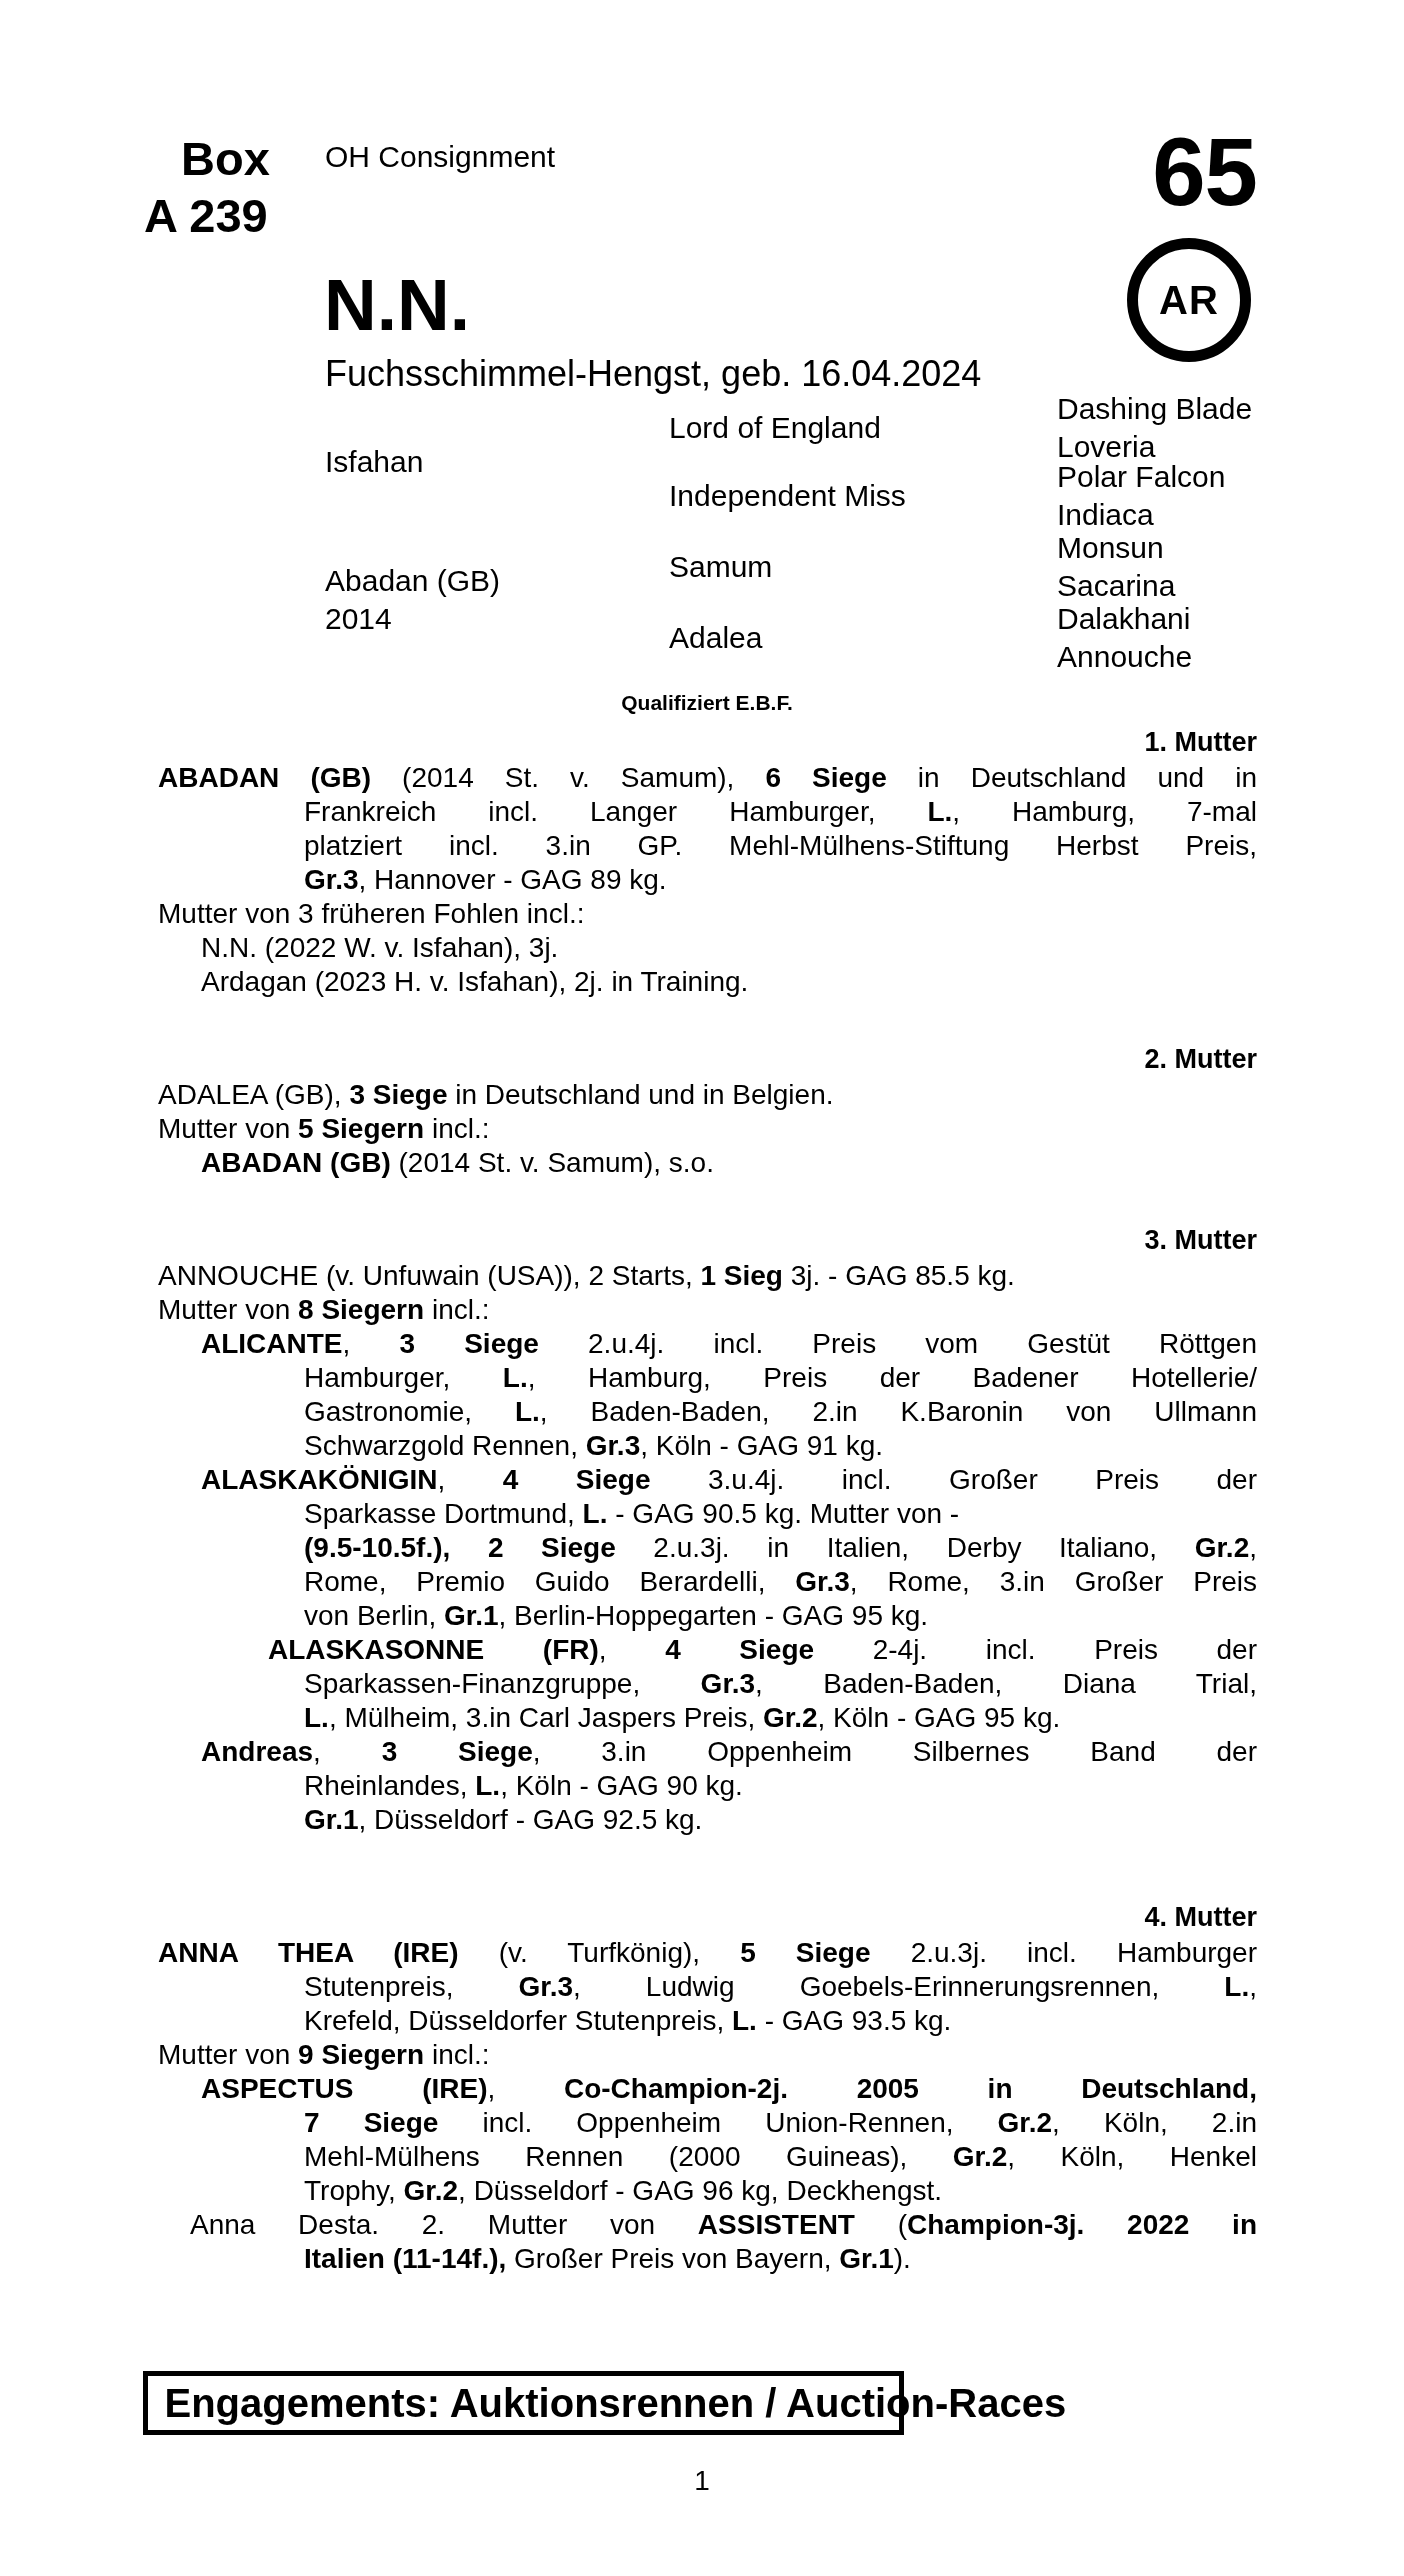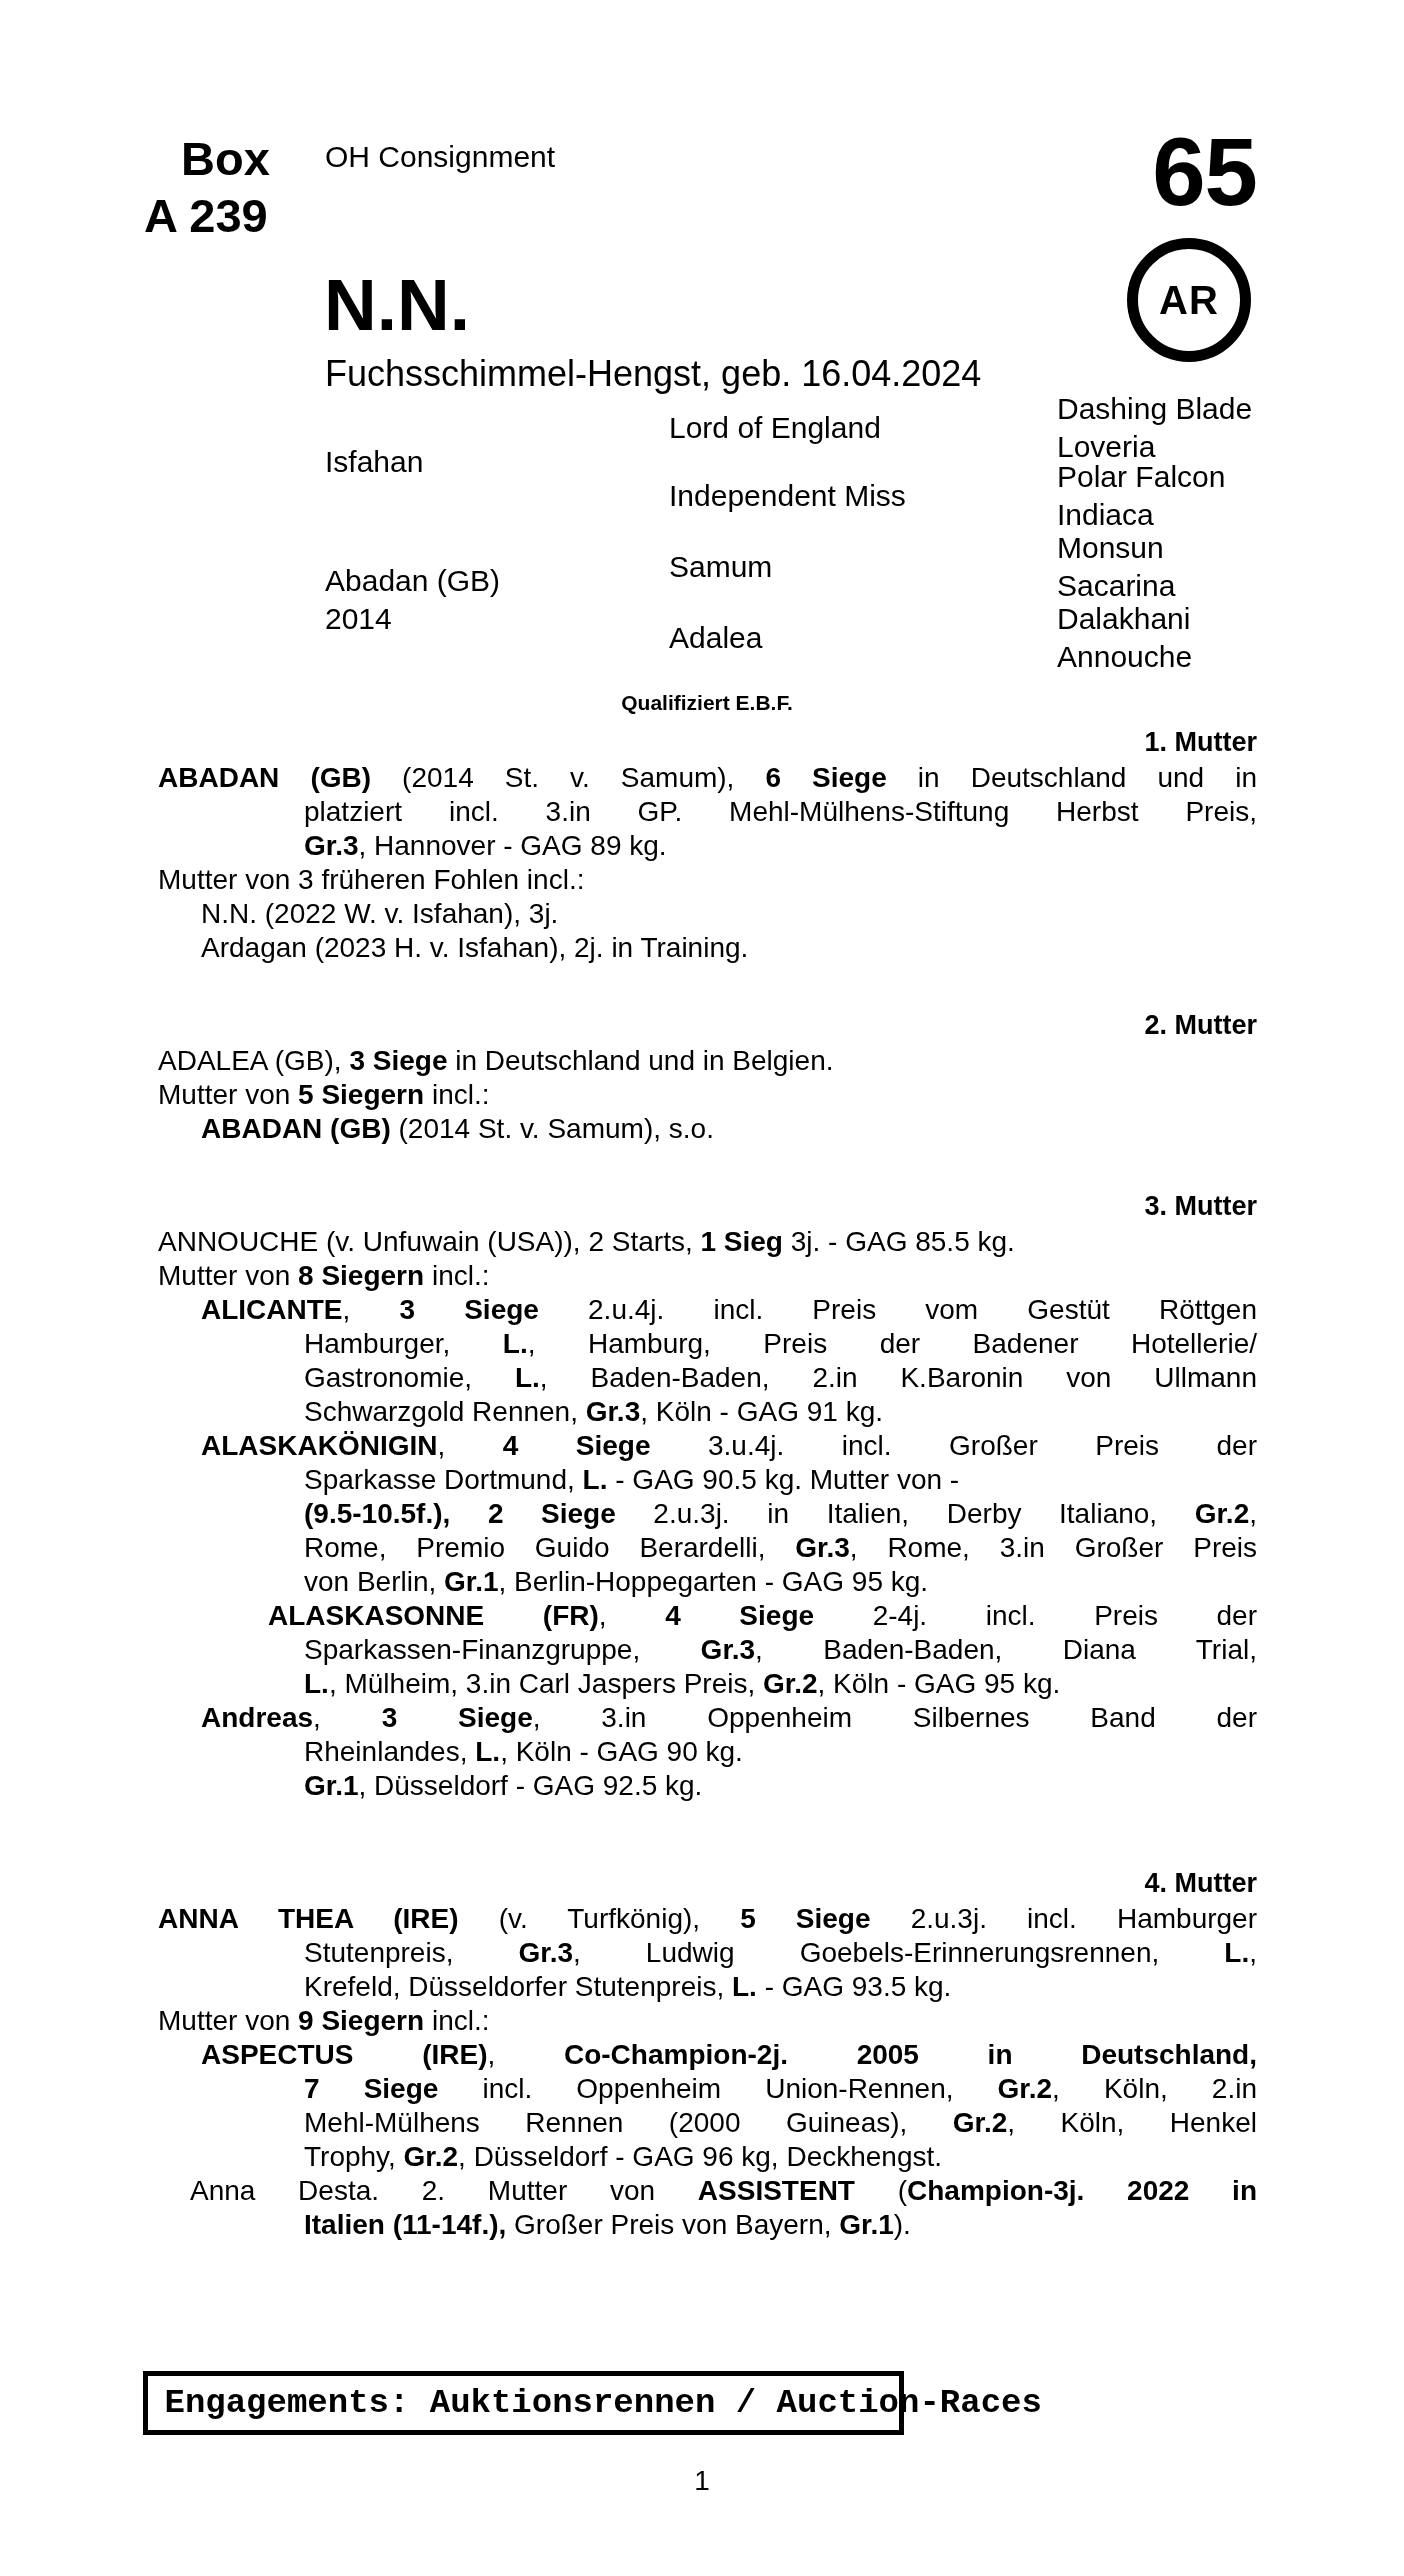--- a/index.html
+++ b/index.html
@@ -54,21 +54,21 @@
   .x-l1  > .line.first{margin-left:44px;}
   .x-l2  > .line.first{margin-left:111px;}
   .x-anna> .line.first{margin-left:33px;}
   .x-hang > .line.cont,.x-l1 > .line.cont,.x-l2 > .line.cont,.x-anna > .line.cont{margin-left:147px;}
   
   .engagements{
     position:absolute;left:143px;top:2371px;width:761px;height:64px;
     border:5.7px solid #000;box-sizing:border-box;
     display:flex;align-items:center;
   }
-  .engagements span{font-size:34px;font-weight:bold;margin-left:16.5px;white-space:nowrap;font-family:Liberation Mono, monospace;}
+  .engagements span{font-size:40px;font-weight:bold;margin-left:16.5px;white-space:nowrap;}
   
   .page-number{position:absolute;left:0;top:2467px;width:100%;text-align:center;font-size:28px;line-height:1;}
 </style>
 </head>
 <body>
 
 <div class="box-label">Box</div>
 <div class="box-number">A 239</div>
 <div class="consignment">OH Consignment</div>
 <div class="lot-number">65</div>
@@ -94,20 +94,21 @@
 <div class="ped g3-6">Dalakhani</div>
 <div class="ped g3-7">Annouche</div>
 
 <div class="bodyflow">
   <div class="qualification">Qualifiziert E.B.F.</div>
   <div class="sections">
       <div class="section">
         <div class="sec-heading">1. Mutter</div>
         <div class="para x-hang">
           <div class="line j first"><b>ABADAN (GB)</b><span> (2014 St. v. Samum), </span><b>6 Siege</b><span> in Deutschland und in</span></div>
+          <div class="line j cont"><span>Frankreich incl. Langer Hamburger, </span><b>L.</b><span>, Hamburg, 7-mal</span></div>
           <div class="line j cont"><span>platziert incl. 3.in GP. Mehl-Mülhens-Stiftung Herbst Preis,</span></div>
           <div class="line cont"><b>Gr.3</b><span>, Hannover - GAG 89 kg.</span></div>
         </div>
         <div class="para x-flat">
           <div class="line first"><span>Mutter von 3 früheren Fohlen incl.:</span></div>
         </div>
         <div class="para x-l1">
           <div class="line first"><span>N.N. (2022 W. v. Isfahan), 3j.</span></div>
         </div>
         <div class="para x-l1">

